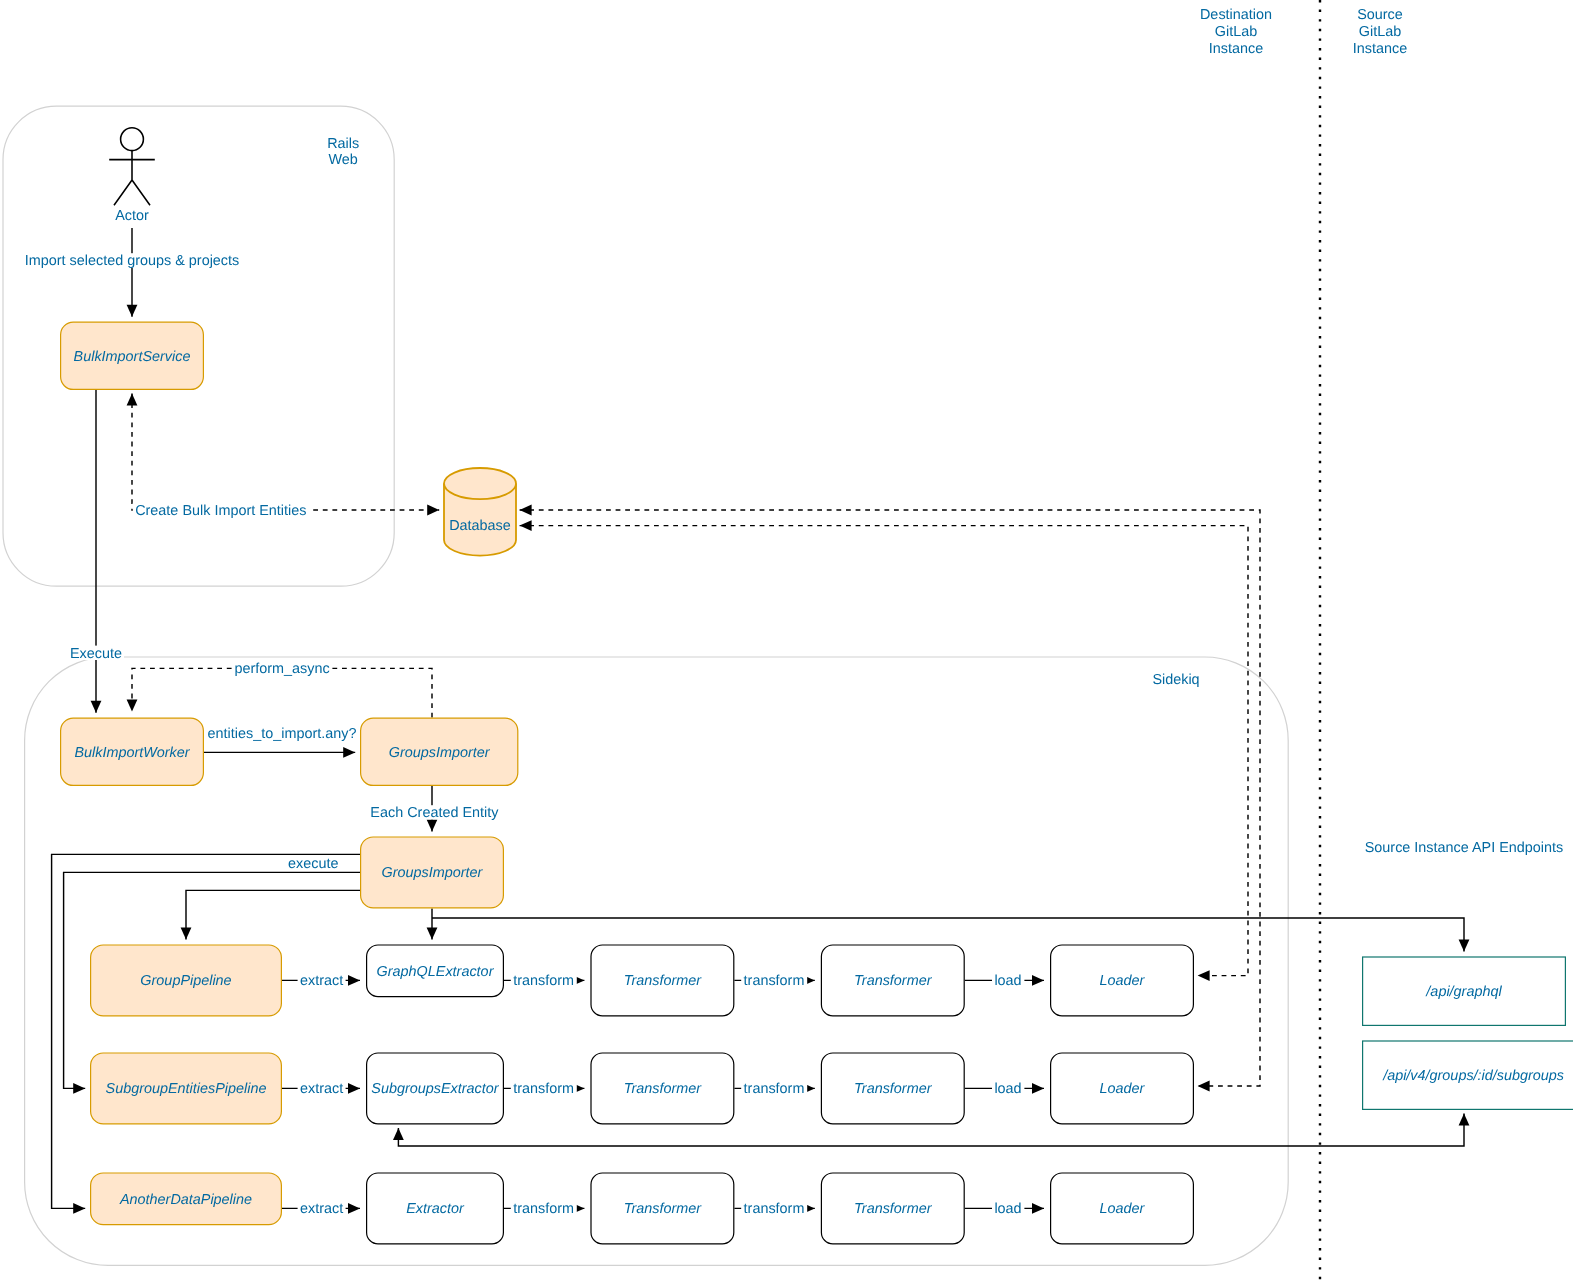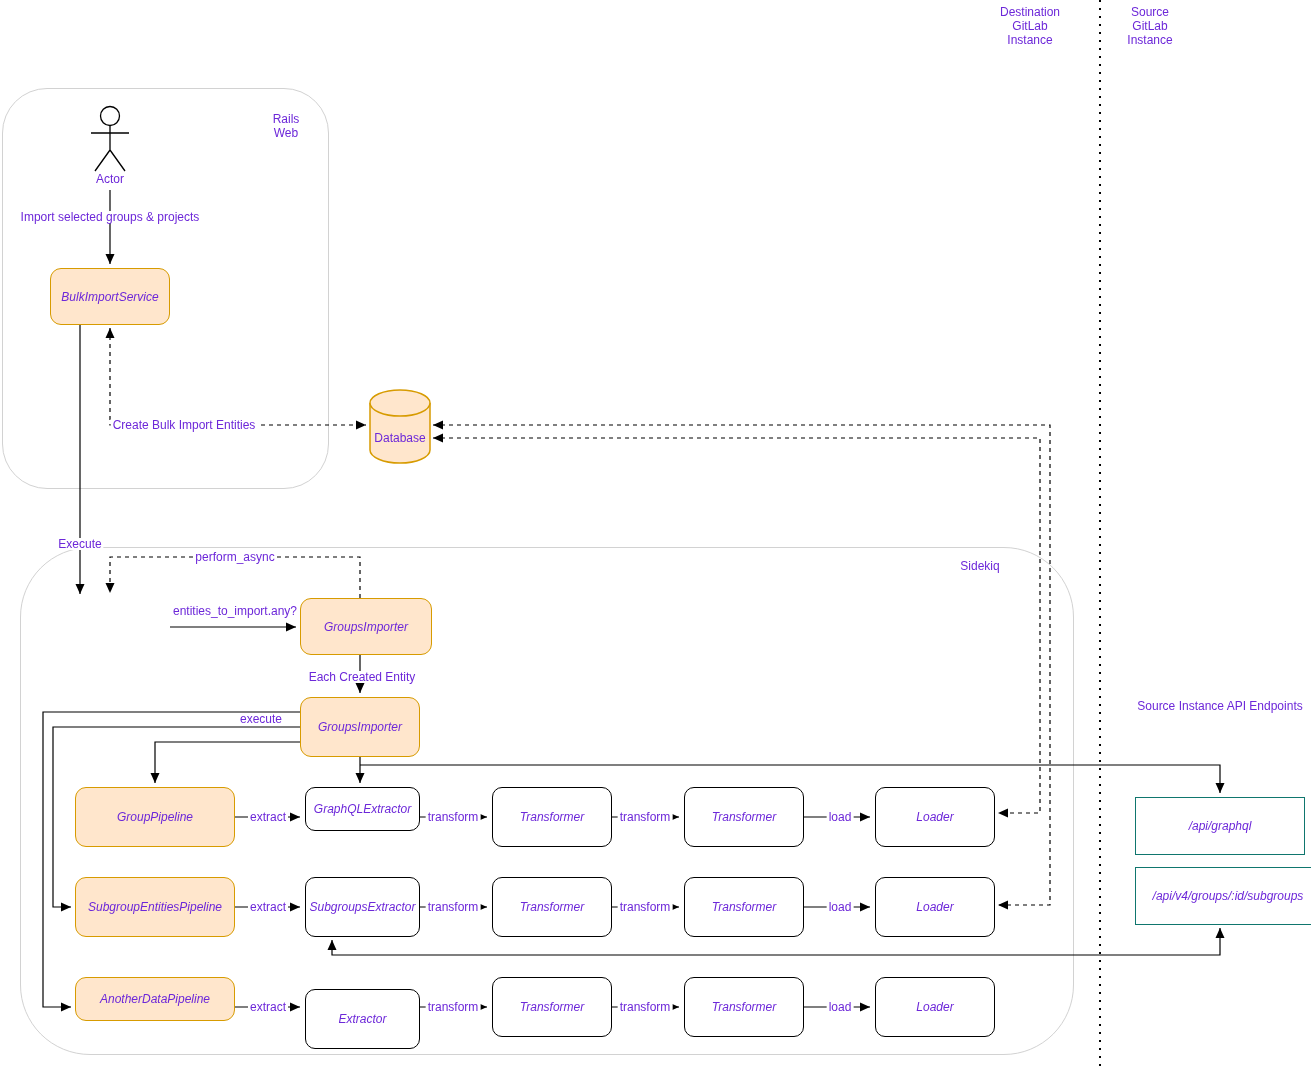--- a/index.html
+++ b/index.html
@@ -1,17 +1,17 @@
 <!DOCTYPE html>
 <html><head>
 <meta charset="utf-8">
 <style>
   html,body{margin:0;padding:0;background:#ffffff;}
   #canvas{position:relative;width:1311px;height:1068px;background:#ffffff;
-          font-family:"Liberation Sans",sans-serif;color:#6d28d9;overflow:hidden;}
+          font-family:"Liberation Sans",sans-serif;color:#0369a1;overflow:hidden;}
   .zone{position:absolute;border:1px solid #d2d2d2;background:transparent;}
   .zone-label{position:absolute;font-size:12px;line-height:14px;text-align:center;
               white-space:pre-line;transform:translateX(-50%);}
   svg.edges{position:absolute;left:0;top:0;z-index:2;}
   .node{position:absolute;display:flex;align-items:center;justify-content:center;
         font-size:12px;text-align:center;z-index:3;box-sizing:border-box;font-style:italic;}
   .orange{background:#ffe6cc;border:1.3px solid #d79b00;border-radius:11px;}
   .white{background:#ffffff;border:1.3px solid #000000;border-radius:10px;}
   .api{background:#ffffff;border:1px solid #0f766e;border-radius:0;}
   .elabel{position:absolute;font-size:12px;line-height:12px;background:#ffffff;
@@ -93,38 +93,39 @@
 Instance</div>
   <div class="zone-label" style="left:286px;top:112px;">Rails
 Web</div>
   <div class="zone-label" style="left:980px;top:559px;">Sidekiq</div>
   <div class="zone-label" style="left:1220px;top:699px;white-space:nowrap;">Source Instance API Endpoints</div>
 
   <div class="plain" style="left:110px;top:172px;">Actor</div>
   <div class="plain" style="left:400px;top:431px;">Database</div>
 
   <div class="node orange" style="left:50px;top:268px;width:120px;height:57px;">BulkImportService</div>
+  <div class="node orange" style="left:50px;top:598px;width:120px;height:57px;">BulkImportWorker</div>
   <div class="node orange" style="left:300px;top:598px;width:132px;height:57px;">GroupsImporter</div>
   <div class="node orange" style="left:300px;top:697px;width:120px;height:60px;">GroupsImporter</div>
 
   <div class="node orange" style="left:75px;top:787px;width:160px;height:60px;">GroupPipeline</div>
   <div class="node orange" style="left:75px;top:877px;width:160px;height:60px;">SubgroupEntitiesPipeline</div>
   <div class="node orange" style="left:75px;top:977px;width:160px;height:44px;">AnotherDataPipeline</div>
 
   <div class="node white" style="left:305px;top:787px;width:115px;height:44px;">GraphQLExtractor</div>
   <div class="node white" style="left:492px;top:787px;width:120px;height:60px;">Transformer</div>
   <div class="node white" style="left:684px;top:787px;width:120px;height:60px;">Transformer</div>
   <div class="node white" style="left:875px;top:787px;width:120px;height:60px;">Loader</div>
 
   <div class="node white" style="left:305px;top:877px;width:115px;height:60px;">SubgroupsExtractor</div>
   <div class="node white" style="left:492px;top:877px;width:120px;height:60px;">Transformer</div>
   <div class="node white" style="left:684px;top:877px;width:120px;height:60px;">Transformer</div>
   <div class="node white" style="left:875px;top:877px;width:120px;height:60px;">Loader</div>
 
-  <div class="node white" style="left:305px;top:977px;width:115px;height:60px;margin-top:12px;">Extractor</div>
+  <div class="node white" style="left:305px;top:977px;width:115px;height:60px;">Extractor</div>
   <div class="node white" style="left:492px;top:977px;width:120px;height:60px;">Transformer</div>
   <div class="node white" style="left:684px;top:977px;width:120px;height:60px;">Transformer</div>
   <div class="node white" style="left:875px;top:977px;width:120px;height:60px;">Loader</div>
 
   <div class="node api" style="left:1135px;top:797px;width:170px;height:58px;">/api/graphql</div>
   <div class="node api" style="left:1135px;top:867px;width:186px;height:58px;">/api/v4/groups/:id/subgroups</div>
 
   <div class="elabel" style="left:110px;top:211px;">Import selected groups &amp; projects</div>
   <div class="elabel" style="left:184px;top:419px;">Create Bulk Import Entities</div>
   <div class="elabel" style="left:80px;top:538px;">Execute</div>

